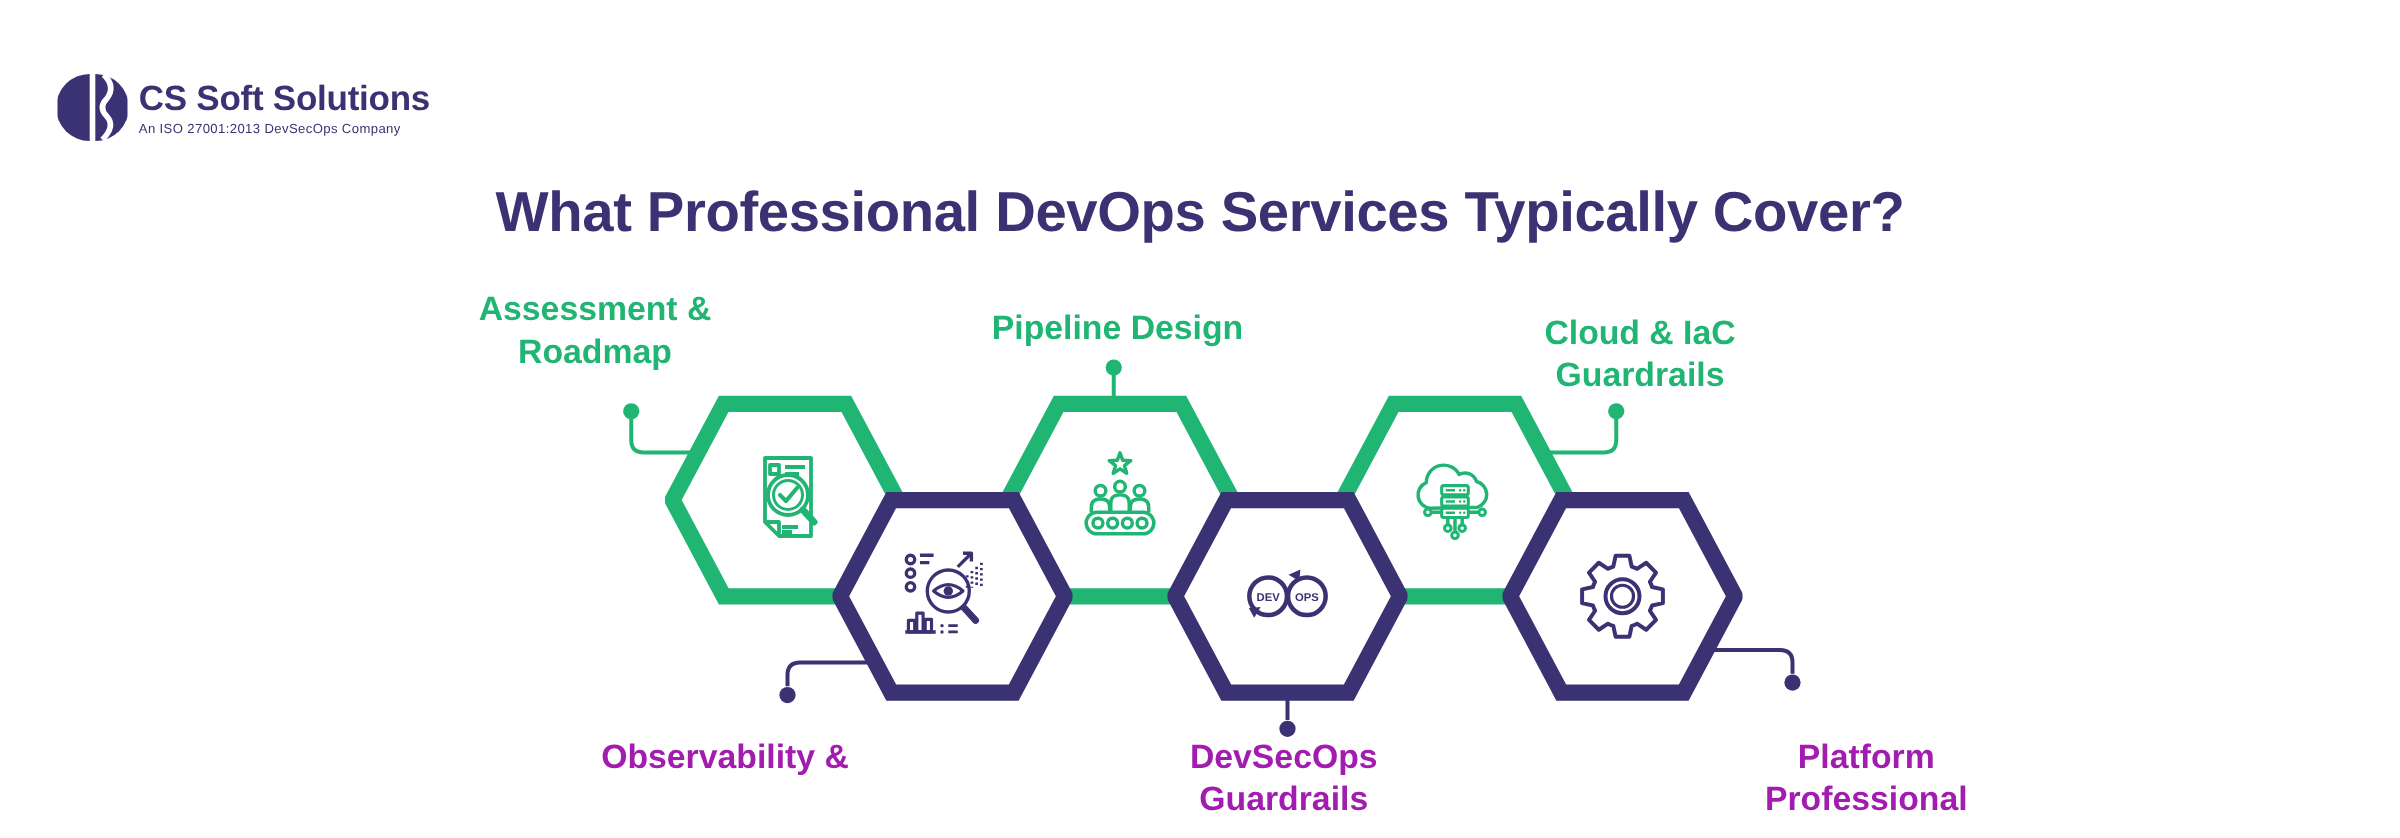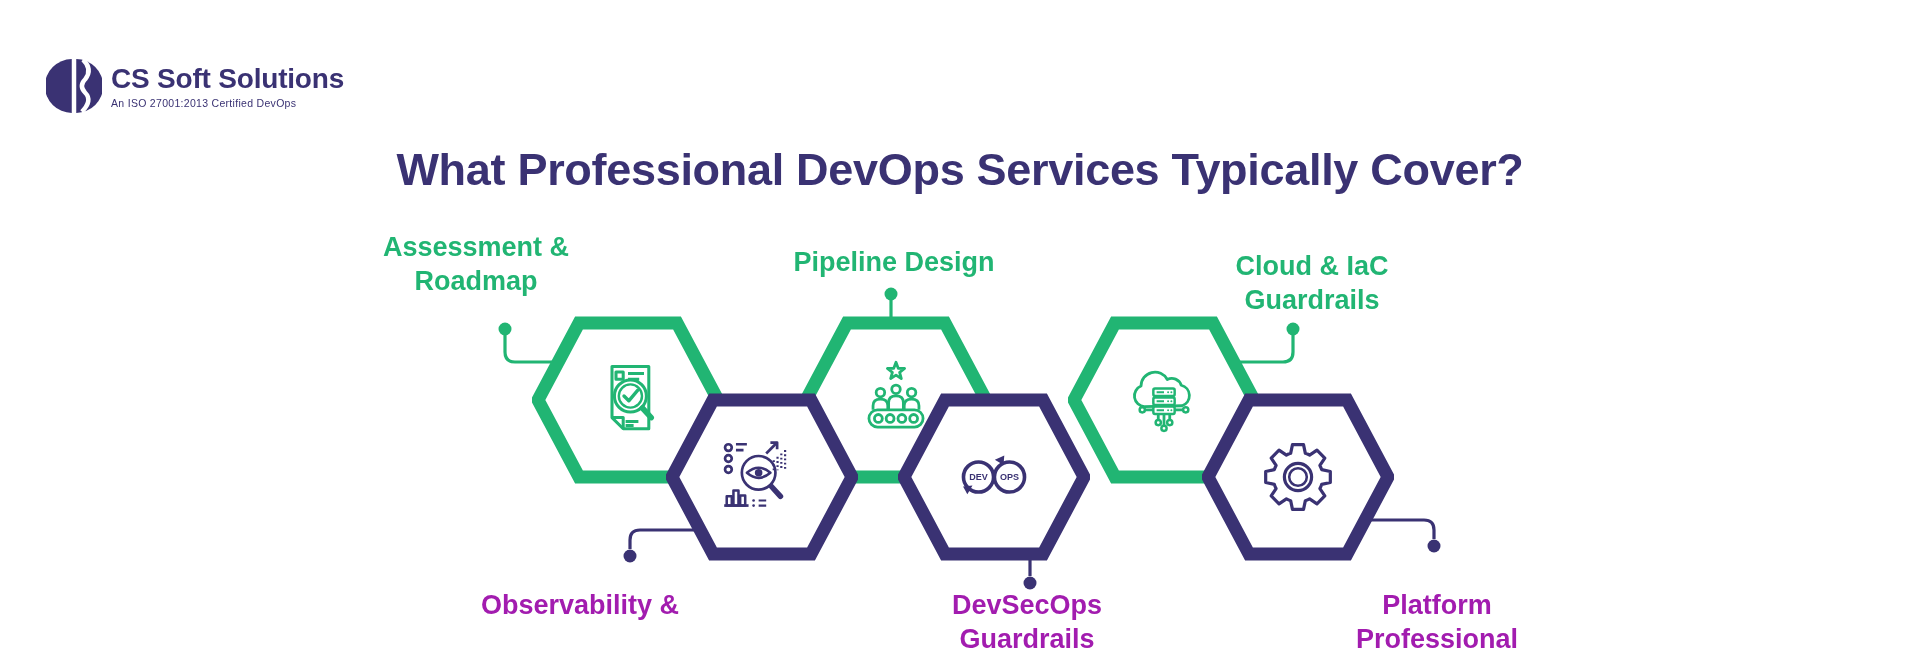--- a/index.html
+++ b/index.html
@@ -36,21 +36,21 @@
 <div class="stage">
 
   <div class="logo">
     <svg width="56" height="56" viewBox="0 0 100 100">
       <path d="M46,2 A48,48 0 0 0 46,98 Z" fill="#3A3273"></path>
       <path d="M54,2 A48,48 0 0 1 54,98 Z" fill="#3A3273"></path>
       <path d="M66,3 Q84,20 70,38 Q58,50 70,62 Q84,76 64,96" stroke="#ffffff" stroke-width="8" fill="none"></path>
     </svg>
     <div class="logo-text">
       <div class="name">CS Soft Solutions</div>
-      <div class="tagline">An ISO 27001:2013 Certified DevOps</div>
+      <div class="tagline">An ISO 27001:2013 DevSecOps Company</div>
     </div>
   </div>
 
   <div class="title">What Professional DevOps Services Typically Cover?</div>
 
   <svg class="connectors" width="1920" height="670" viewBox="0 0 1920 670">
     <g stroke="#21B573" stroke-width="3.2" fill="none">
       <path d="M505,297 V320 Q505,330 515,330 H562"></path>
       <path d="M891,262 V295"></path>
       <path d="M1293,297 V320 Q1293,330 1283,330 H1230"></path>
@@ -136,21 +136,21 @@
         <path d="M60,62 V57 Q60,49 69,49 Q78,49 78,57 V62"></path>
         <rect x="17" y="62" width="66" height="21" rx="10.5"></rect>
         <circle cx="28.5" cy="72.5" r="4.8"></circle>
           <circle cx="42.8" cy="72.5" r="4.8"></circle>
         <circle cx="57.2" cy="72.5" r="4.8"></circle>
           <circle cx="71.5" cy="72.5" r="4.8"></circle>
       </g>
     </svg>
   </div>
 
-  <div class="hex purple" style="left:898px;top:359px">
+  <div class="hex purple" style="left:934px;top:359px">
     <svg class="shape" width="192" height="172" viewBox="0 0 192 172">
       <polygon points="6,86 47,9 145,9 186,86 145,163 47,163" fill="#ffffff" stroke="#3A3273" stroke-width="13"></polygon>
     </svg>
     <svg class="icon" width="86" height="86" viewBox="0 0 100 100">
       <circle cx="32" cy="50" r="17.5" stroke="#3A3273" stroke-width="4.2" fill="none"></circle>
       <circle cx="68" cy="50" r="17.5" stroke="#3A3273" stroke-width="4.2" fill="none"></circle>
       <rect x="19" y="43.5" width="26" height="13" fill="#ffffff"></rect>
       <rect x="55" y="43.5" width="26" height="13" fill="#ffffff"></rect>
       <polygon points="14,61 25,60 19,70" fill="#3A3273"></polygon>
       <polygon points="51,30 62,25 61,36" fill="#3A3273"></polygon>
@@ -209,18 +209,18 @@
     <span>Cloud &amp; IaC</span>
     <span>Guardrails</span>
   </div>
   <div class="lbl purple" style="left:580px;top:556px">
     <span>Observability &amp;</span>
   </div>
   <div class="lbl purple" style="left:1027px;top:556px">
     <span>DevSecOps</span>
     <span>Guardrails</span>
   </div>
-  <div class="lbl purple" style="left:1437px;top:556px">
+  <div class="lbl purple" style="left:1493px;top:556px">
     <span>Platform</span>
     <span>Professional</span>
   </div>
 
 </div>
 
 </body></html>

